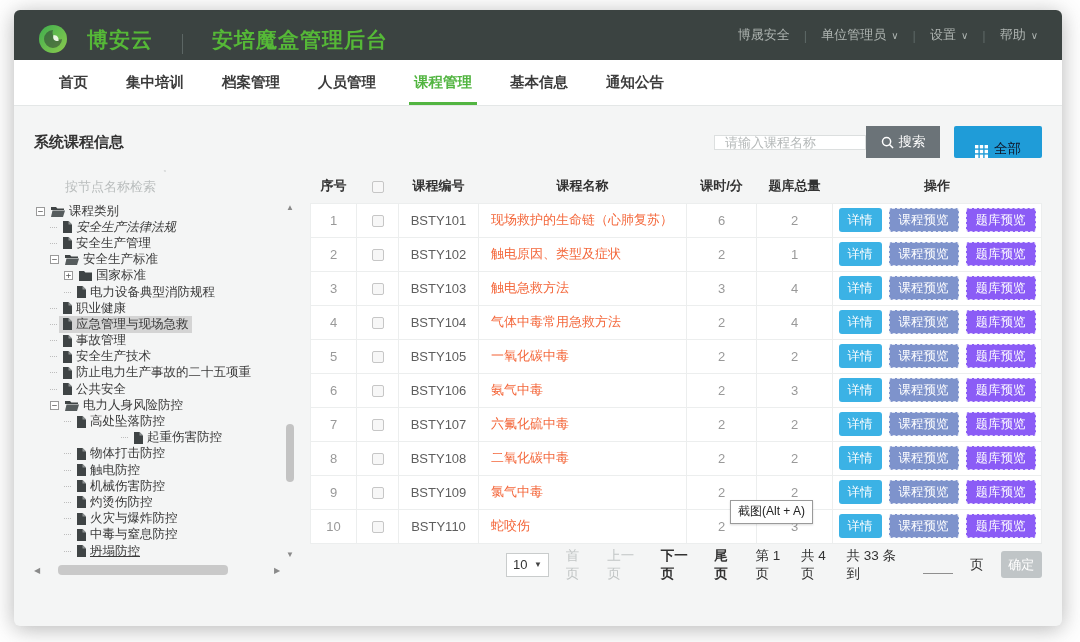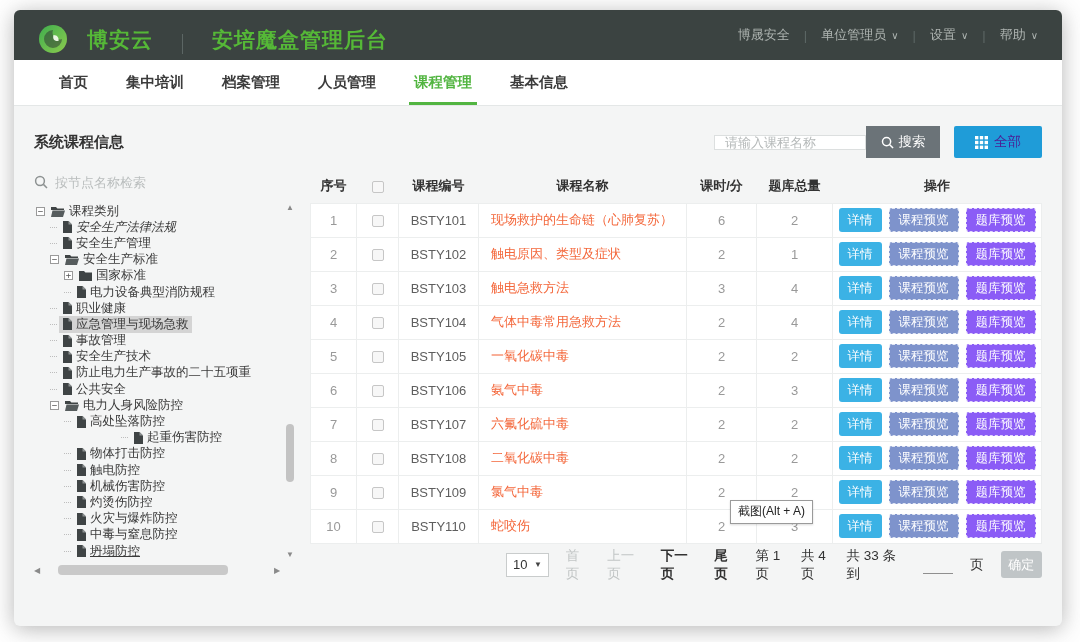--- a/index.html
+++ b/index.html
@@ -34,29 +34,29 @@
   .content { padding:20px 20px 0 20px; }
   .toolbar { display:flex; justify-content:space-between; align-items:center; height:32px; margin-bottom:12px; }
   .page-title { font-size:15px; font-weight:700; color:#333; }
   .search-group { display:flex; align-items:center; }
   .search-input { width:152px; height:15px; border:1px solid #dcdfdf; background:#fff;
                   padding:0 10px; font-size:13px; color:#333; outline:none; font-family:inherit;}
   .search-input::placeholder { color:#b5b9b9; }
   .btn-search { height:32px; width:74px; background:#6b7378; color:#fff; border:none;
                 font-size:13.5px; display:flex; align-items:center; justify-content:center;
                 gap:5px; cursor:pointer; font-family:inherit;}
-  .btn-all { height:32px; width:88px; background:#1f9cd8; color:#4c1d95; border:none;
-             font-size:13.5px; display:flex; align-items:center; justify-content:center;
+  .btn-all { height:32px; width:88px; background:#1f9cd8; color:#0f172a; border:none;
+             font-size:13.5px; display:flex; align-items:flex-end; justify-content:center;
              gap:6px; margin-left:14px; cursor:pointer; border-radius:2px; font-family:inherit;}
 
   .main { display:flex; }
 
   
   .tree-panel { width:262px; flex:none; }
-  .tree-search { height:24px; display:flex; align-items:center; gap:7px; margin-bottom:9px; }
+  .tree-search { height:24px; display:flex; align-items:center; gap:7px; margin-bottom:9px;flex-direction:column; }
   .tree-search input { border:none; background:transparent; outline:none; font-size:13px;
                        color:#333; width:200px; font-family:inherit;}
   .tree-search input::placeholder { color:#b9bdbd; }
   .tree-wrap { position:relative; height:356px; overflow:hidden; }
   .tree { padding-right:14px; }
   .tree-item { display:flex; align-items:center; height:16.2px; white-space:nowrap;
                font-size:12.5px; color:#3a3a3a; cursor:pointer; overflow:hidden; }
   .tree-item .lbl-wrap { display:flex; align-items:center; gap:4px; padding:0 3px; }
   .tree-item.selected .lbl-wrap { background:#d4d4d4; }
   .expander { width:9px; height:9px; flex:none; border:1px solid #9a9a9a; background:#fff;
@@ -154,20 +154,21 @@
     </div>
   </header>
 
   <nav class="tabs" id="tabs">
       <div class="tab">首页</div>
       <div class="tab">集中培训</div>
       <div class="tab">档案管理</div>
       <div class="tab">人员管理</div>
       <div class="tab active">课程管理</div>
       <div class="tab">基本信息</div>
+      <div class="tab">通知公告</div>
     </nav>
 
   <div class="content">
 
     <div class="toolbar">
       <div class="page-title">系统课程信息</div>
       <div class="search-group">
         <input class="search-input" placeholder="请输入课程名称" style="">
         <button class="btn-search">
           <svg width="13" height="13" viewBox="0 0 14 14">

